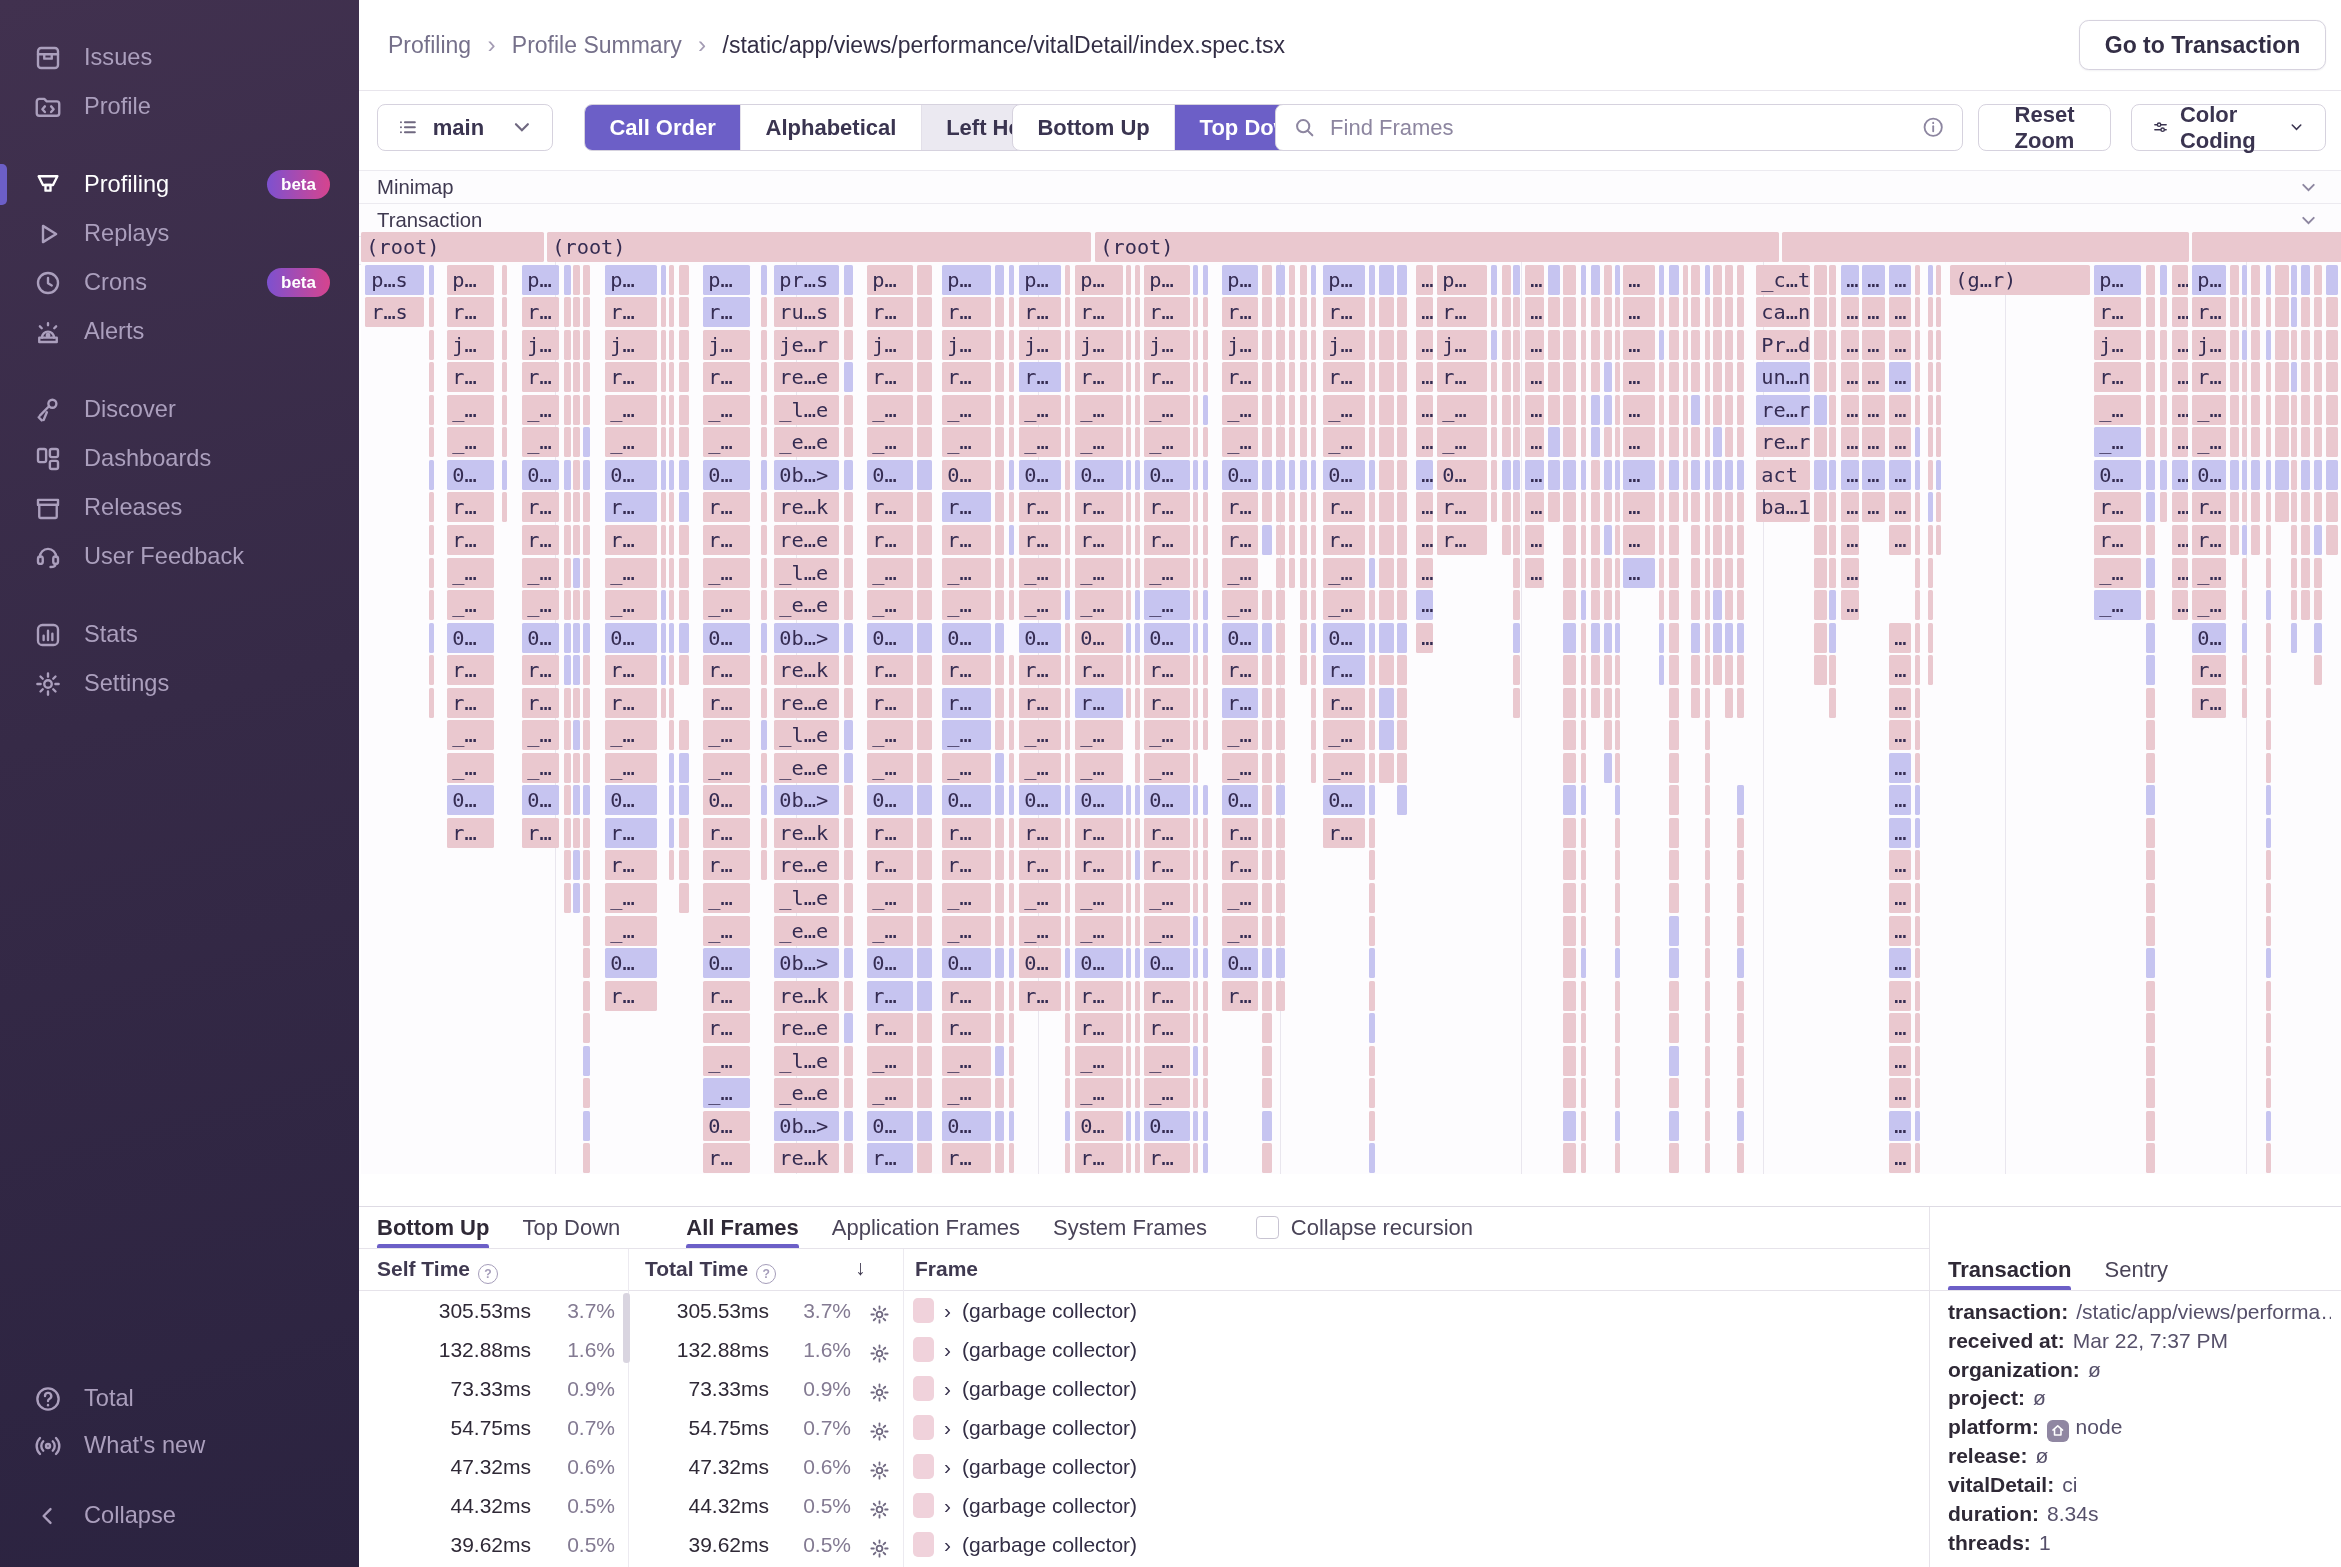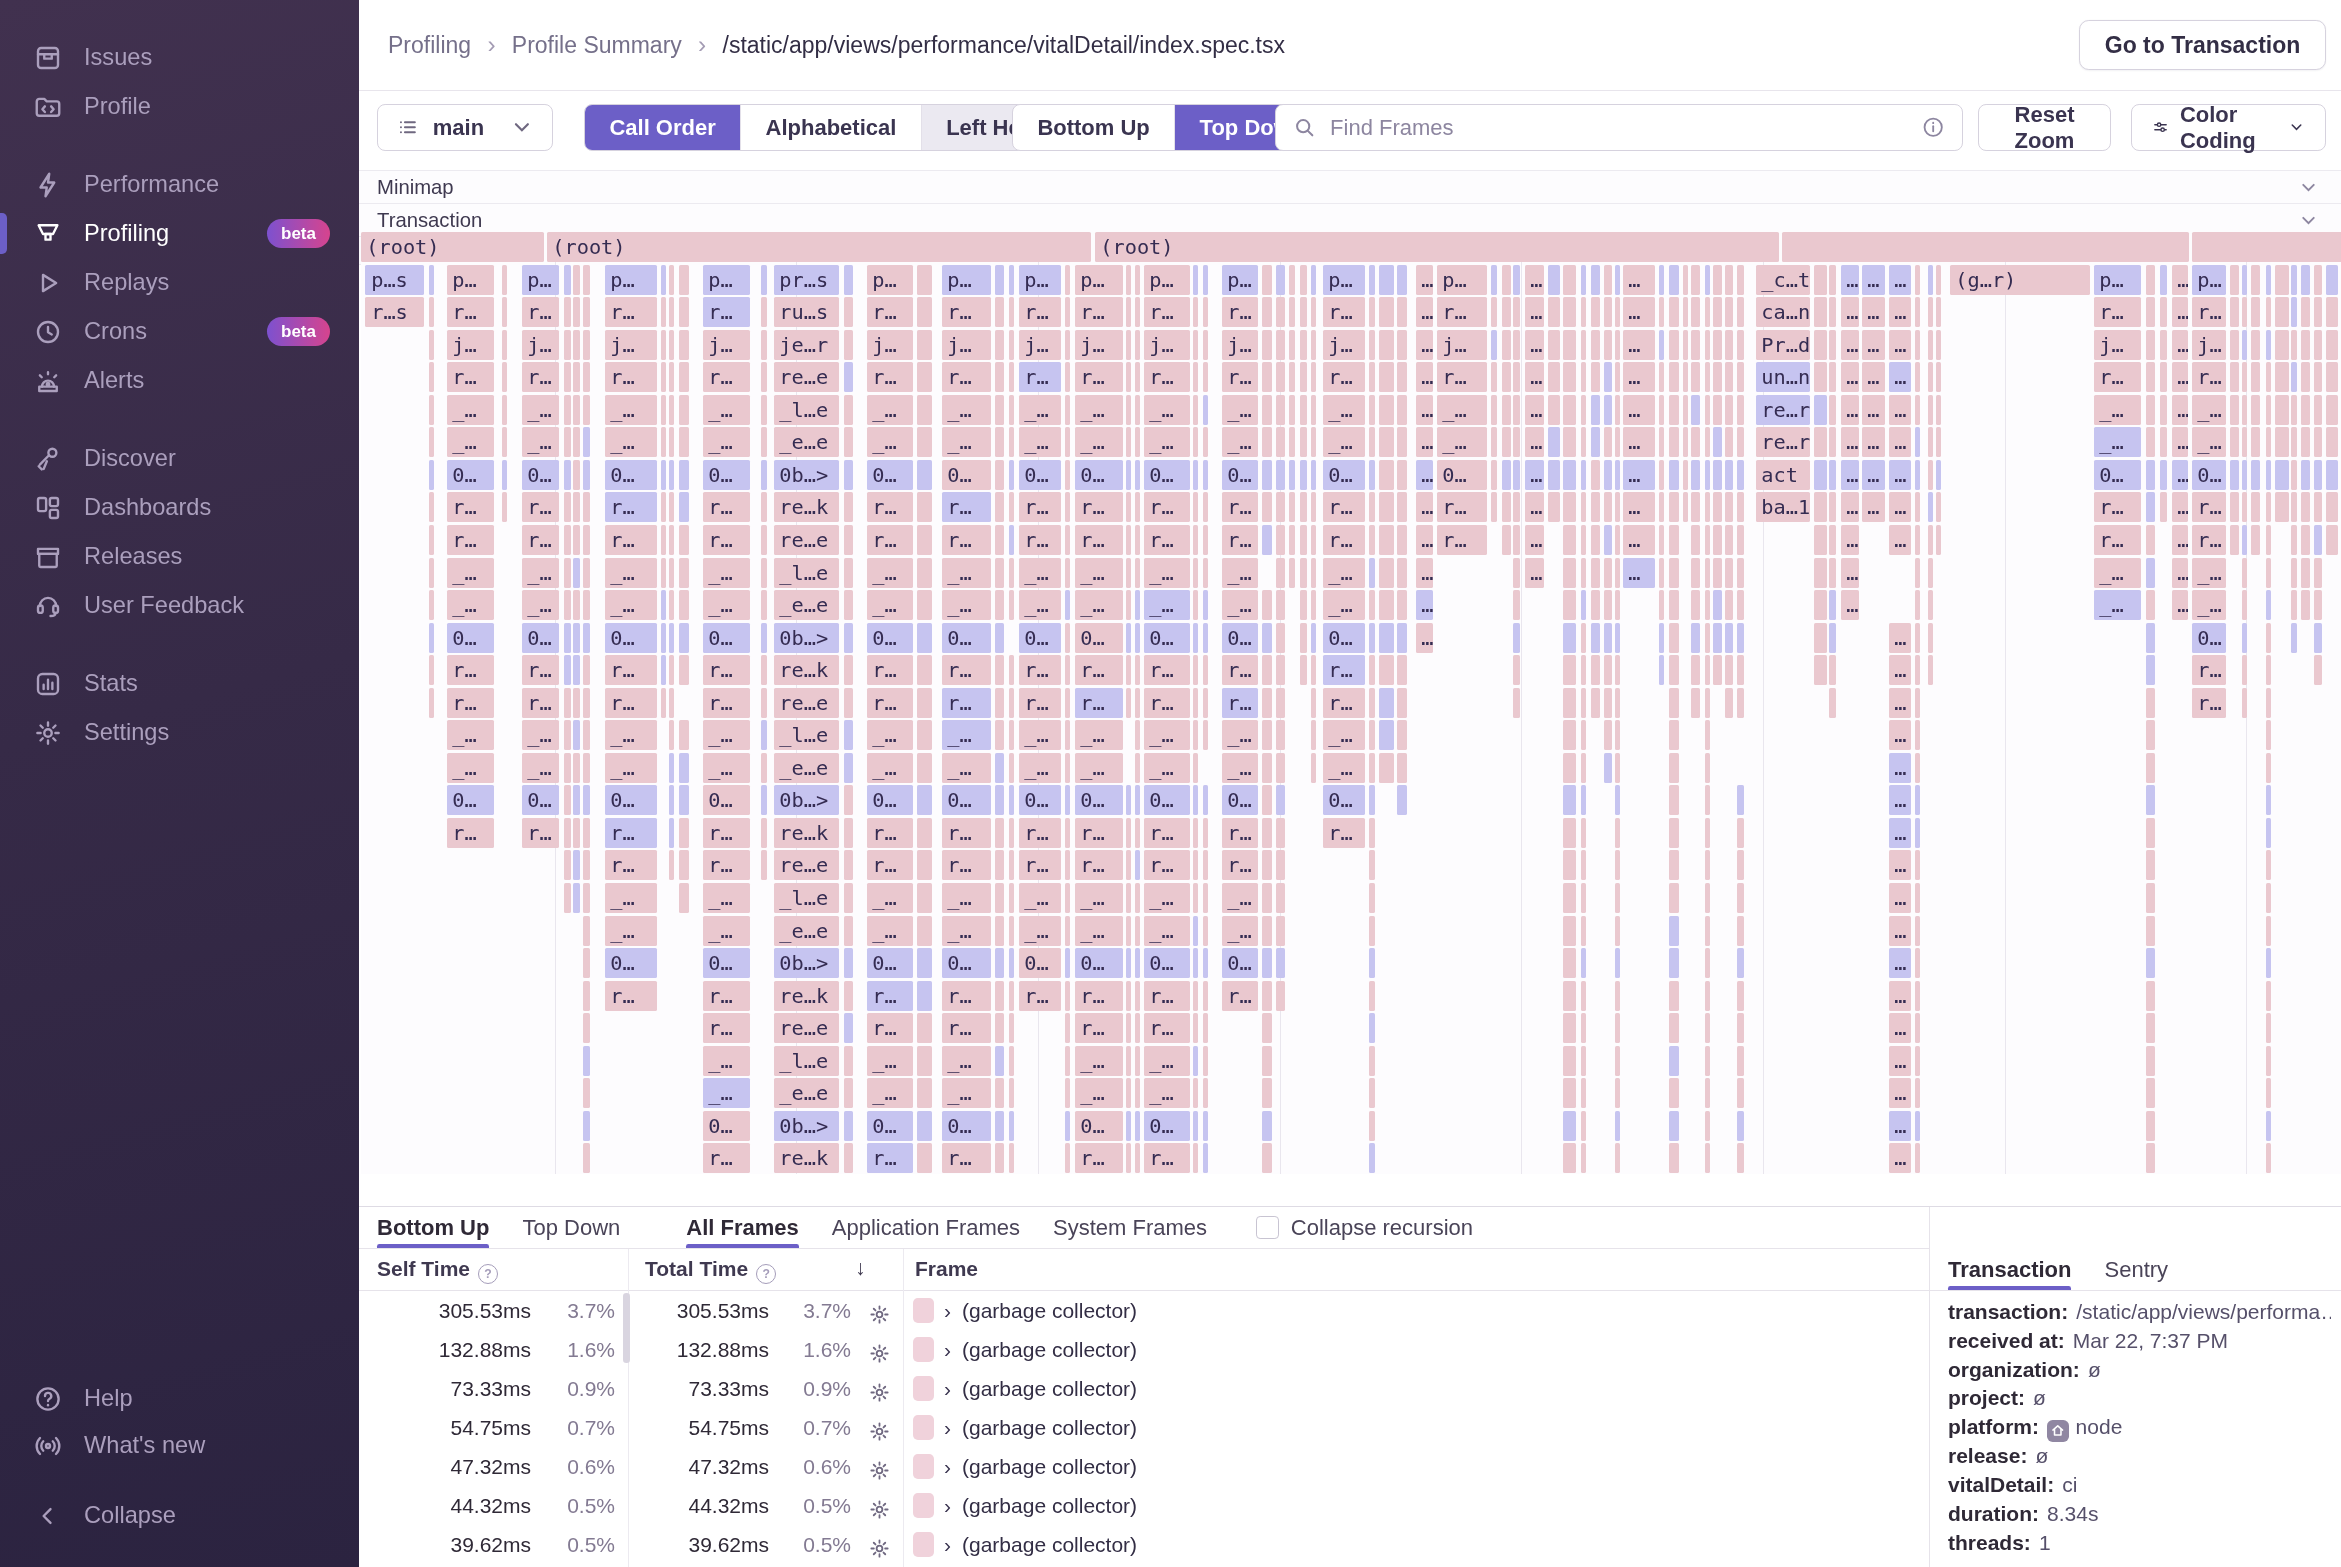--- a/index.html
+++ b/index.html
@@ -116,26 +116,20 @@
         </div>
         <div class="nav-item">
           <svg viewBox="0 0 24 24" fill="none" stroke="currentColor" stroke-width="1.9" stroke-linecap="round" stroke-linejoin="round">
             <path d="M3 7.5a2 2 0 0 1 2-2h4l2 2h8a2 2 0 0 1 2 2V17a2 2 0 0 1-2 2H5a2 2 0 0 1-2-2z"></path>
             <path d="M9.5 11.5l-2 2.3 2 2.2M14.5 11.5l2 2.3-2 2.2"></path>
           </svg>
           <span class="lbl">Profile</span>
         </div>
       </div>
       <div class="nav-group">
-        <div class="nav-item">
-          <svg viewBox="0 0 24 24" fill="none" stroke="currentColor" stroke-width="1.9" stroke-linecap="round" stroke-linejoin="round">
-            <path d="M13 3 6 14h5l-1 7 7-11h-5z"></path>
-          </svg>
-          <span class="lbl">Performance</span>
-        </div>
         <div class="nav-item sel">
           <span class="sel-pill"></span>
           <svg viewBox="0 0 24 24" fill="none" stroke="currentColor" stroke-width="1.9" stroke-linecap="round" stroke-linejoin="round">
             <path d="M4.5 5h15L16 12H8z"></path>
             <path d="M10 12h4v4.5h-4z"></path>
           </svg>
           <span class="lbl">Profiling</span>
           <span class="sp"></span>
           <span class="badge">beta</span>
         </div>
@@ -214,21 +208,21 @@
         </div>
       </div>
     </div>
   <div class="side-footer">
       <div class="nav-item">
         <svg viewBox="0 0 24 24" fill="none" stroke="currentColor" stroke-width="1.9" stroke-linecap="round" stroke-linejoin="round">
           <circle cx="12" cy="12" r="8.5"></circle>
           <path d="M9.6 9.6a2.5 2.5 0 1 1 3.7 2.2c-.8.4-1.3 1-1.3 1.8"></path>
           <path d="M12 16.8v.2"></path>
         </svg>
-        <span class="lbl">Help</span>
+        <span class="lbl">Total</span>
       </div>
       <div class="nav-item">
         <svg viewBox="0 0 24 24" fill="none" stroke="currentColor" stroke-width="1.9" stroke-linecap="round" stroke-linejoin="round">
           <circle cx="12" cy="12" r="1.6"></circle>
           <path d="M8.2 8.2a5.4 5.4 0 0 0 0 7.6M15.8 8.2a5.4 5.4 0 0 1 0 7.6M5.6 5.6a9 9 0 0 0 0 12.8M18.4 5.6a9 9 0 0 1 0 12.8"></path>
         </svg>
         <span class="lbl">What's new</span>
       </div>
       <div class="nav-item collapse-item">
         <svg viewBox="0 0 24 24" fill="none" stroke="currentColor" stroke-width="1.9" stroke-linecap="round" stroke-linejoin="round">

